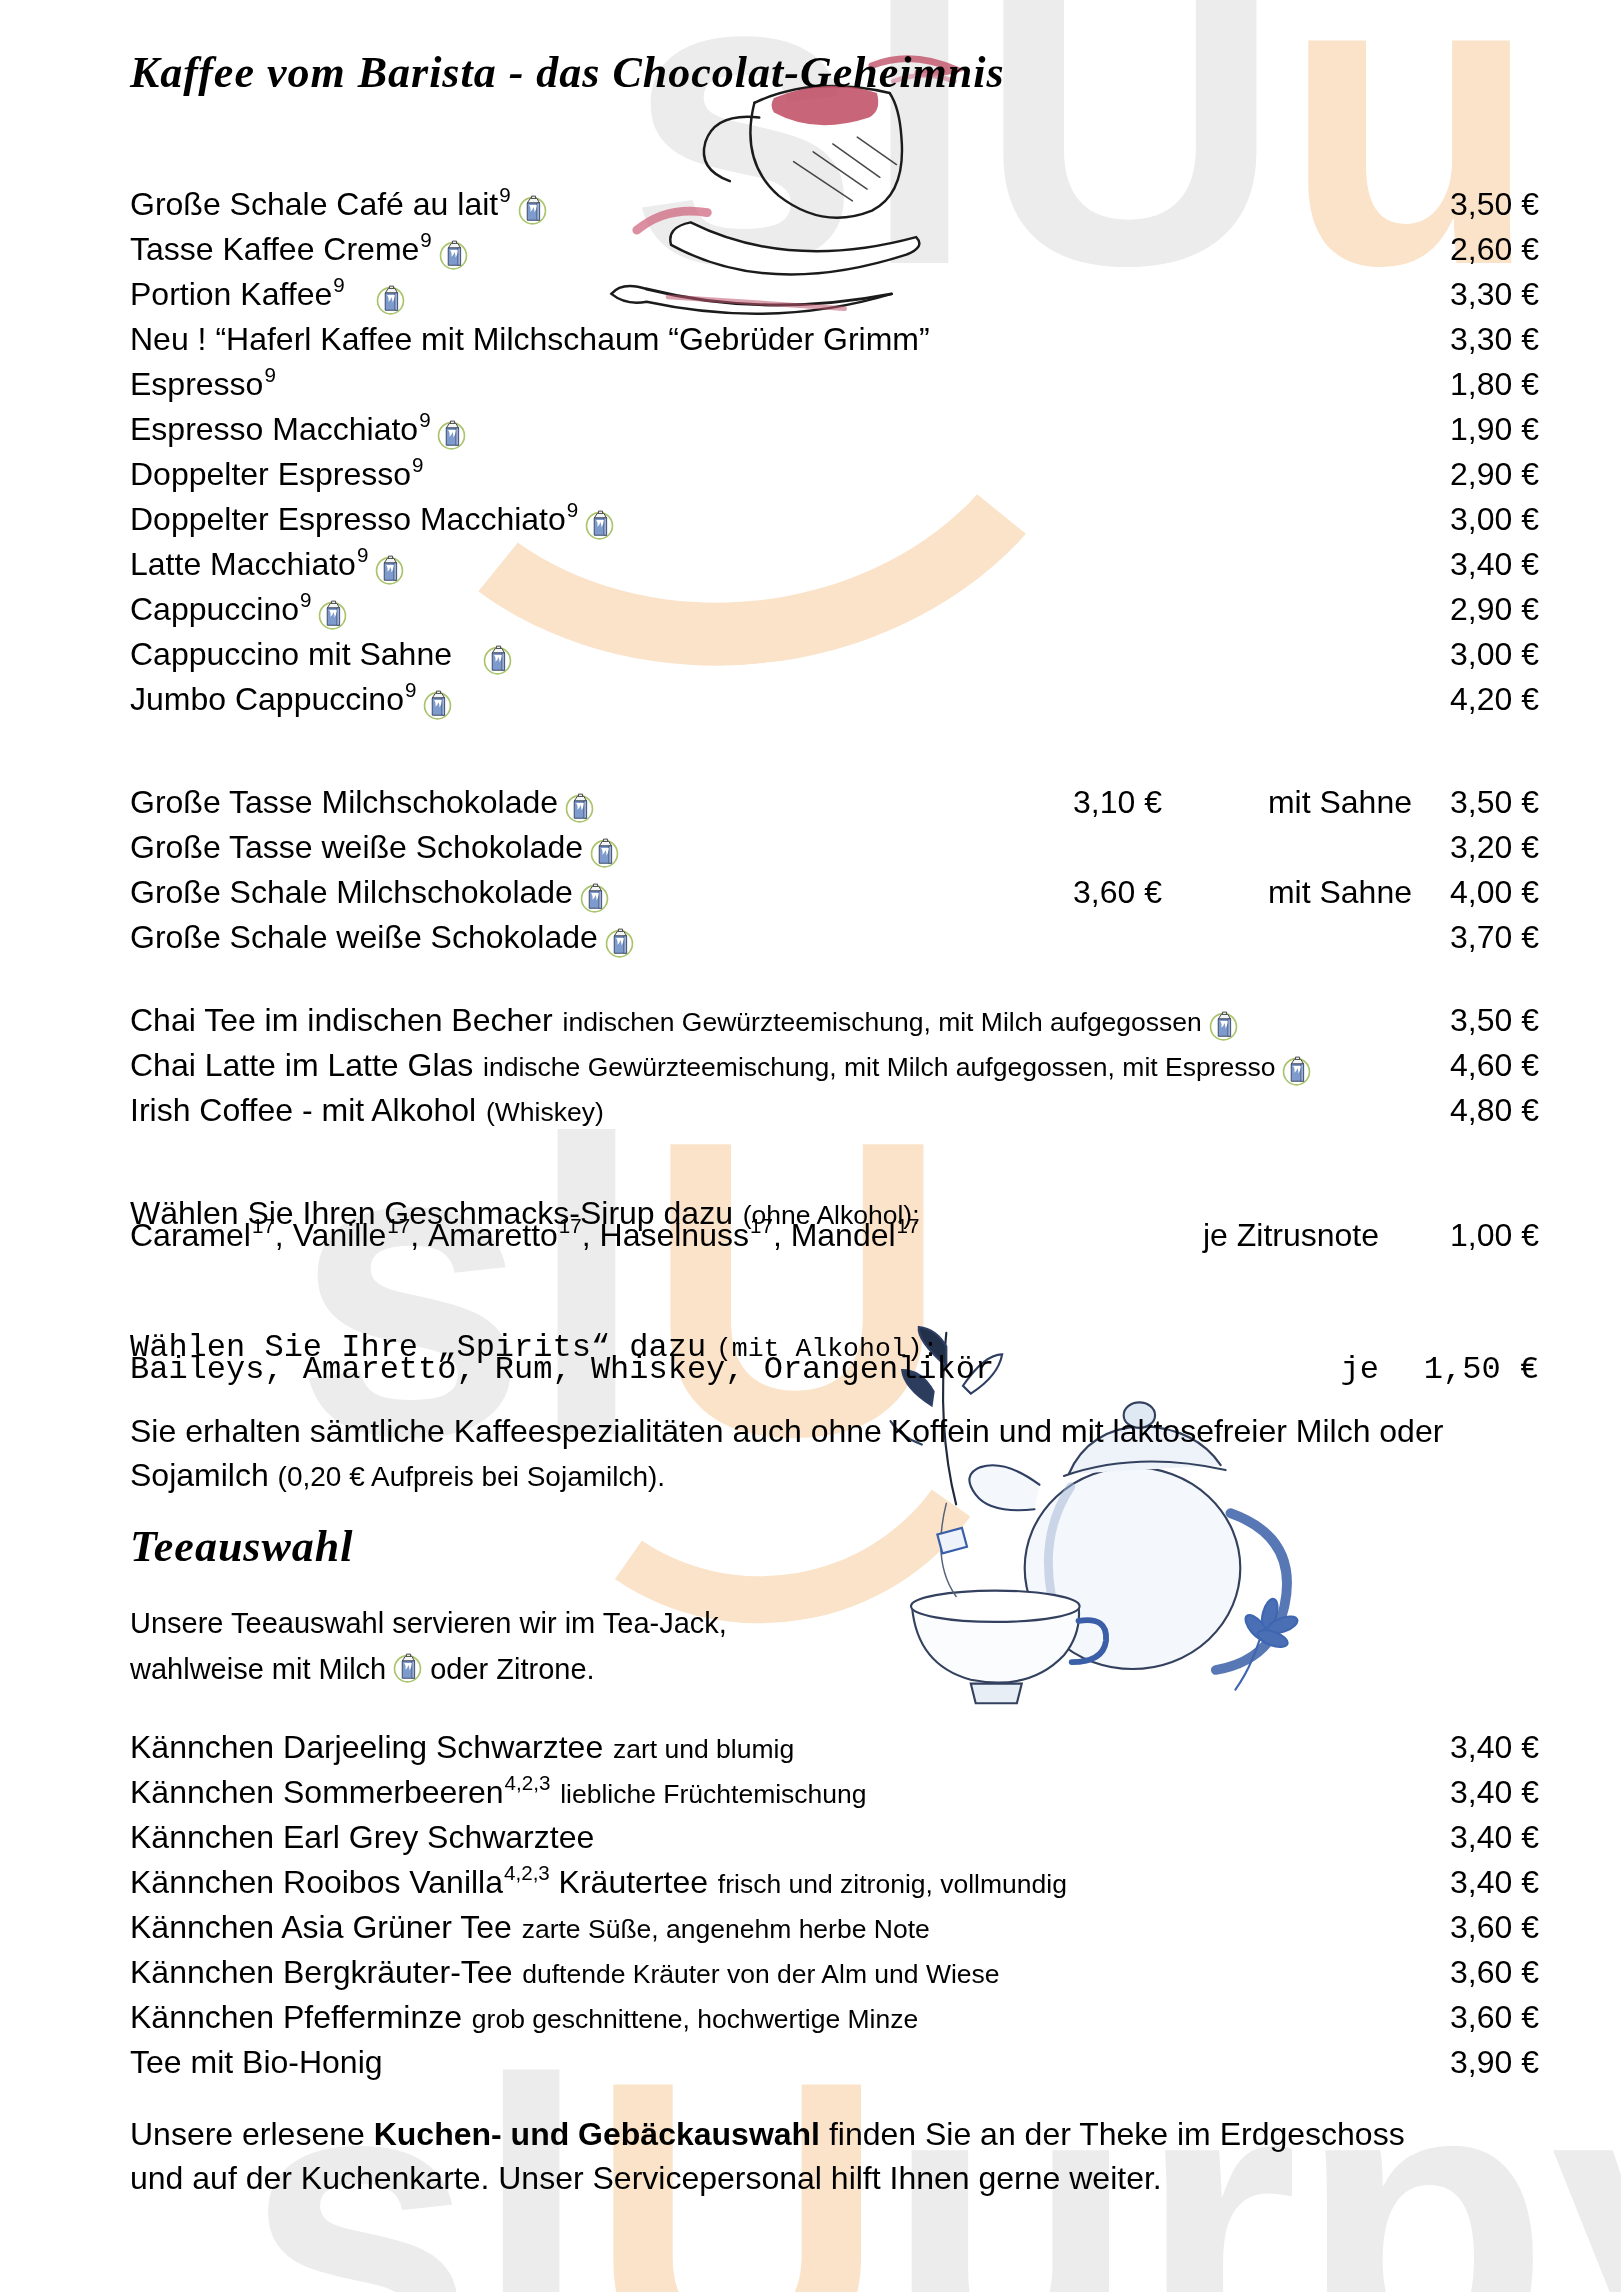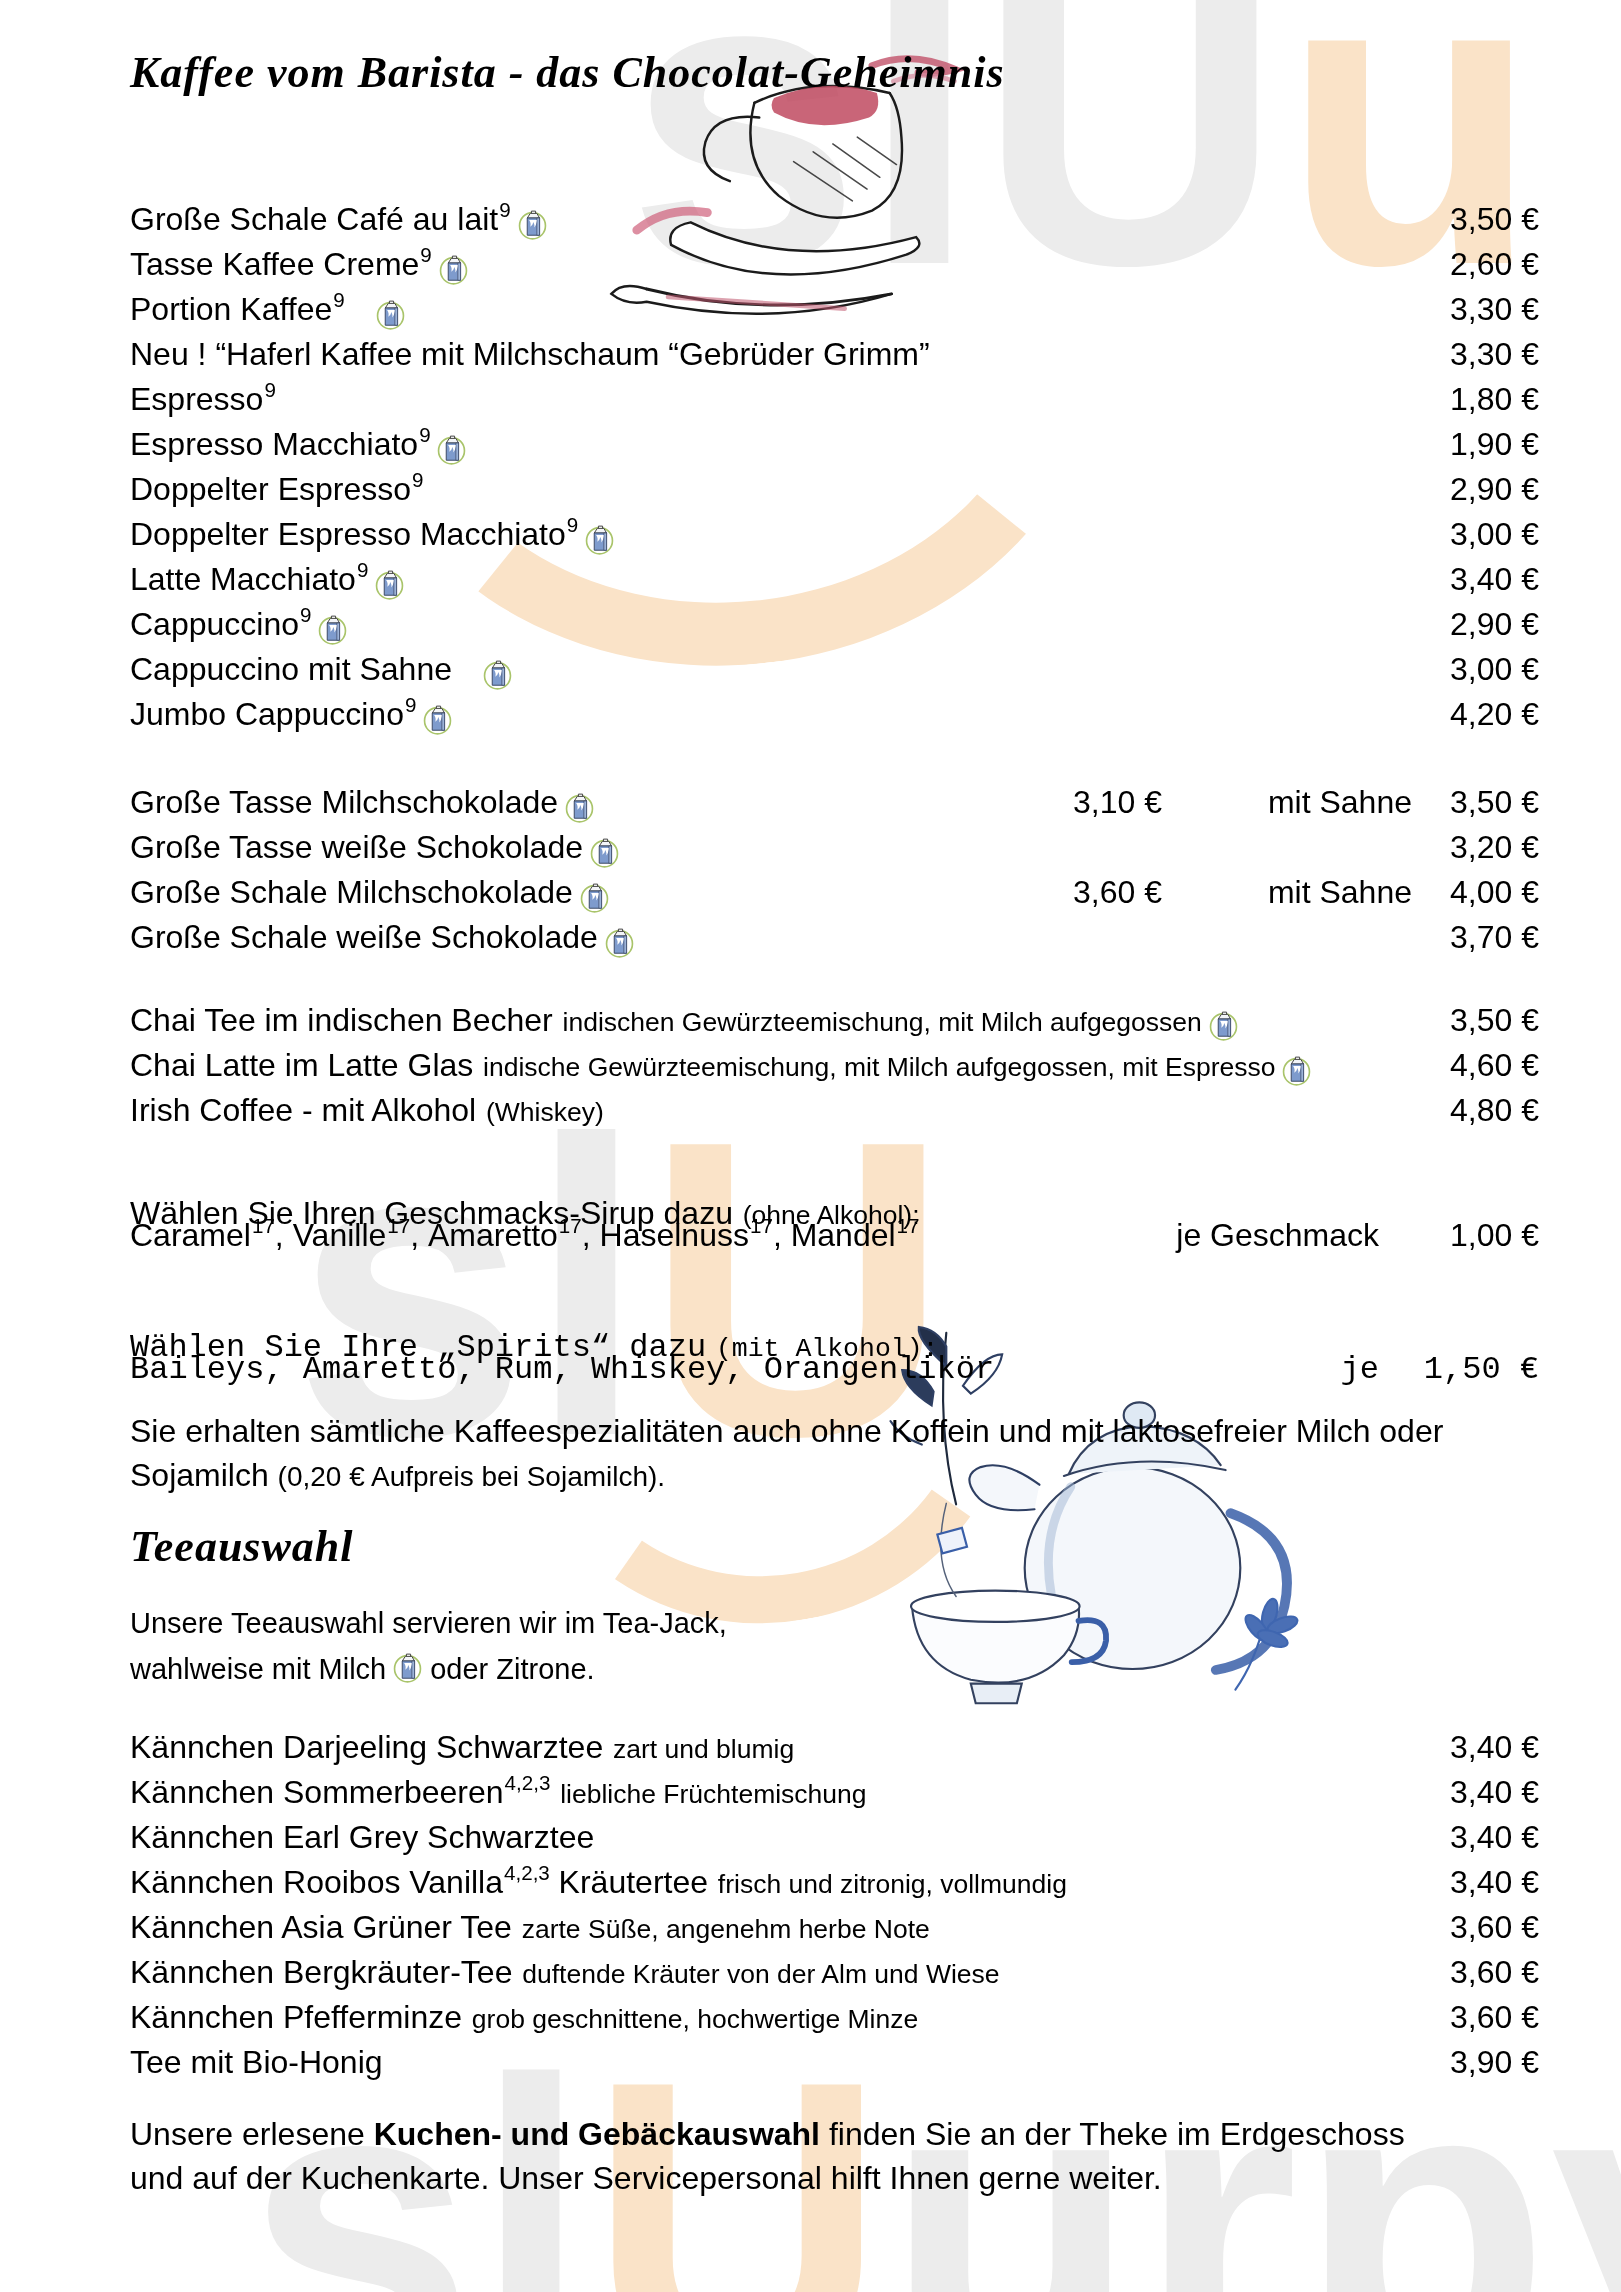--- a/index.html
+++ b/index.html
@@ -14,21 +14,21 @@
   .wm-swoosh{position:absolute;z-index:0;width:627px;height:510px;top:29px;left:353px;
      border:63px solid transparent;border-bottom-color:#fae3c8;border-radius:50%;transform:rotate(-6deg);}
   .wm-swoosh2{position:absolute;z-index:0;width:412px;height:392px;top:1137px;left:510px;
      border:47px solid transparent;border-bottom-color:#fae3c8;border-radius:50%;transform:rotate(-10deg);}
   
   .content{position:absolute;inset:0;z-index:2;}
   .sec{position:absolute;left:130px;right:82px;}
   .script-head{font-family:Liberation Serif, serif;font-style:italic;font-weight:bold;
                font-size:44px;letter-spacing:1px;}
   .sec-title{top:47px;}
-  .sec-coffee{top:201px;}
+  .sec-coffee{top:186px;}
   .sec-choco{top:784px;}
   .sec-specials{top:1002px;}
   .sec-sirup{top:1172px;}
   .sec-spirits{top:1306px;font-family:Liberation Mono, monospace;}
   .sec-note{top:1409px;font-size:32px;line-height:44px;}
   .sec-tea-head{top:1521px;}
   .sec-tea-intro{top:1600px;font-size:29px;line-height:46px;}
   .sec-tea{top:1717px;margin-top:12px;}
   .sec-footer{top:2112px;font-size:32px;line-height:44px;}
   .row{display:flex;align-items:baseline;height:45px;font-size:32px;white-space:nowrap;}
@@ -434,21 +434,21 @@
             <span>,&nbsp;</span>
             <span>Amaretto</span>
             <sup class="sup">17</sup>
             <span>,&nbsp;</span>
             <span>Haselnuss</span>
             <sup class="sup">17</sup>
             <span>,&nbsp;</span>
             <span>Mandel</span>
             <sup class="sup">17</sup>
           </span>
-        <span class="rlabel">je Geschmack</span>
+        <span class="rlabel">je Zitrusnote</span>
         <span class="price">1,00 €</span>
       </div>
     </div>
 
     <div class="sec sec-spirits">
       <div class="head-row">
         <span>Wählen Sie Ihre „Spirits“ dazu</span>
         <span class="head-small">(mit Alkohol):</span>
       </div>
       <div class="row">

